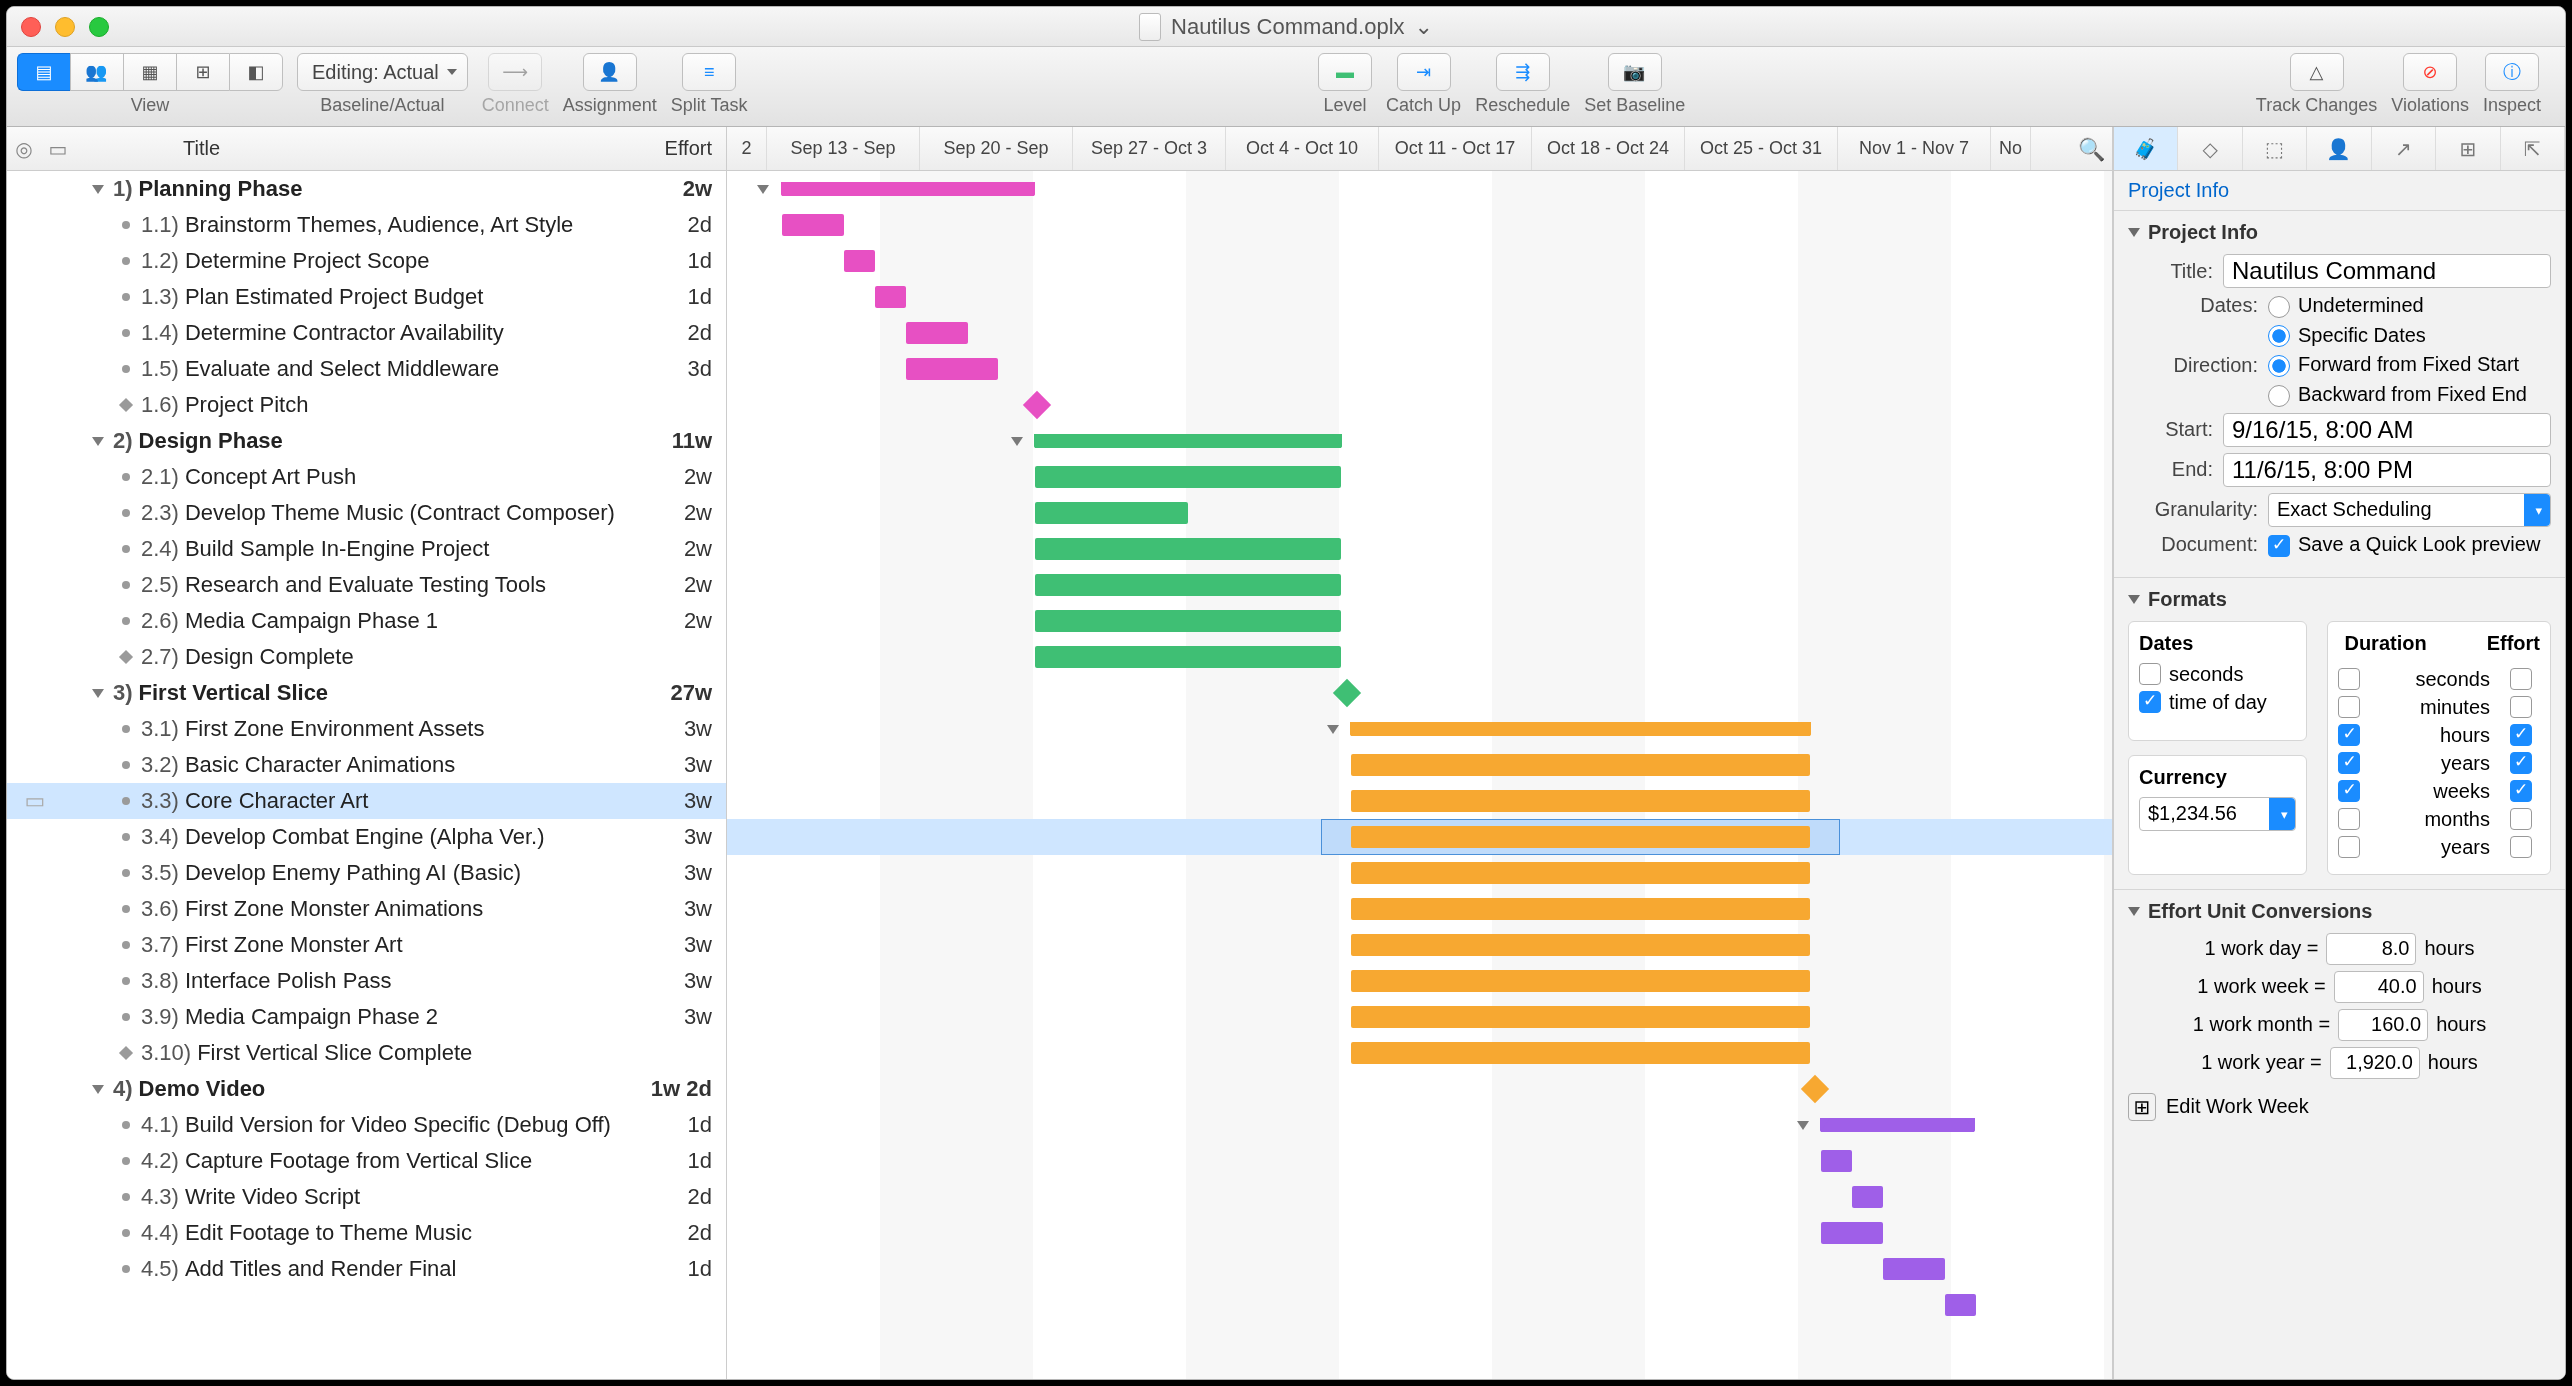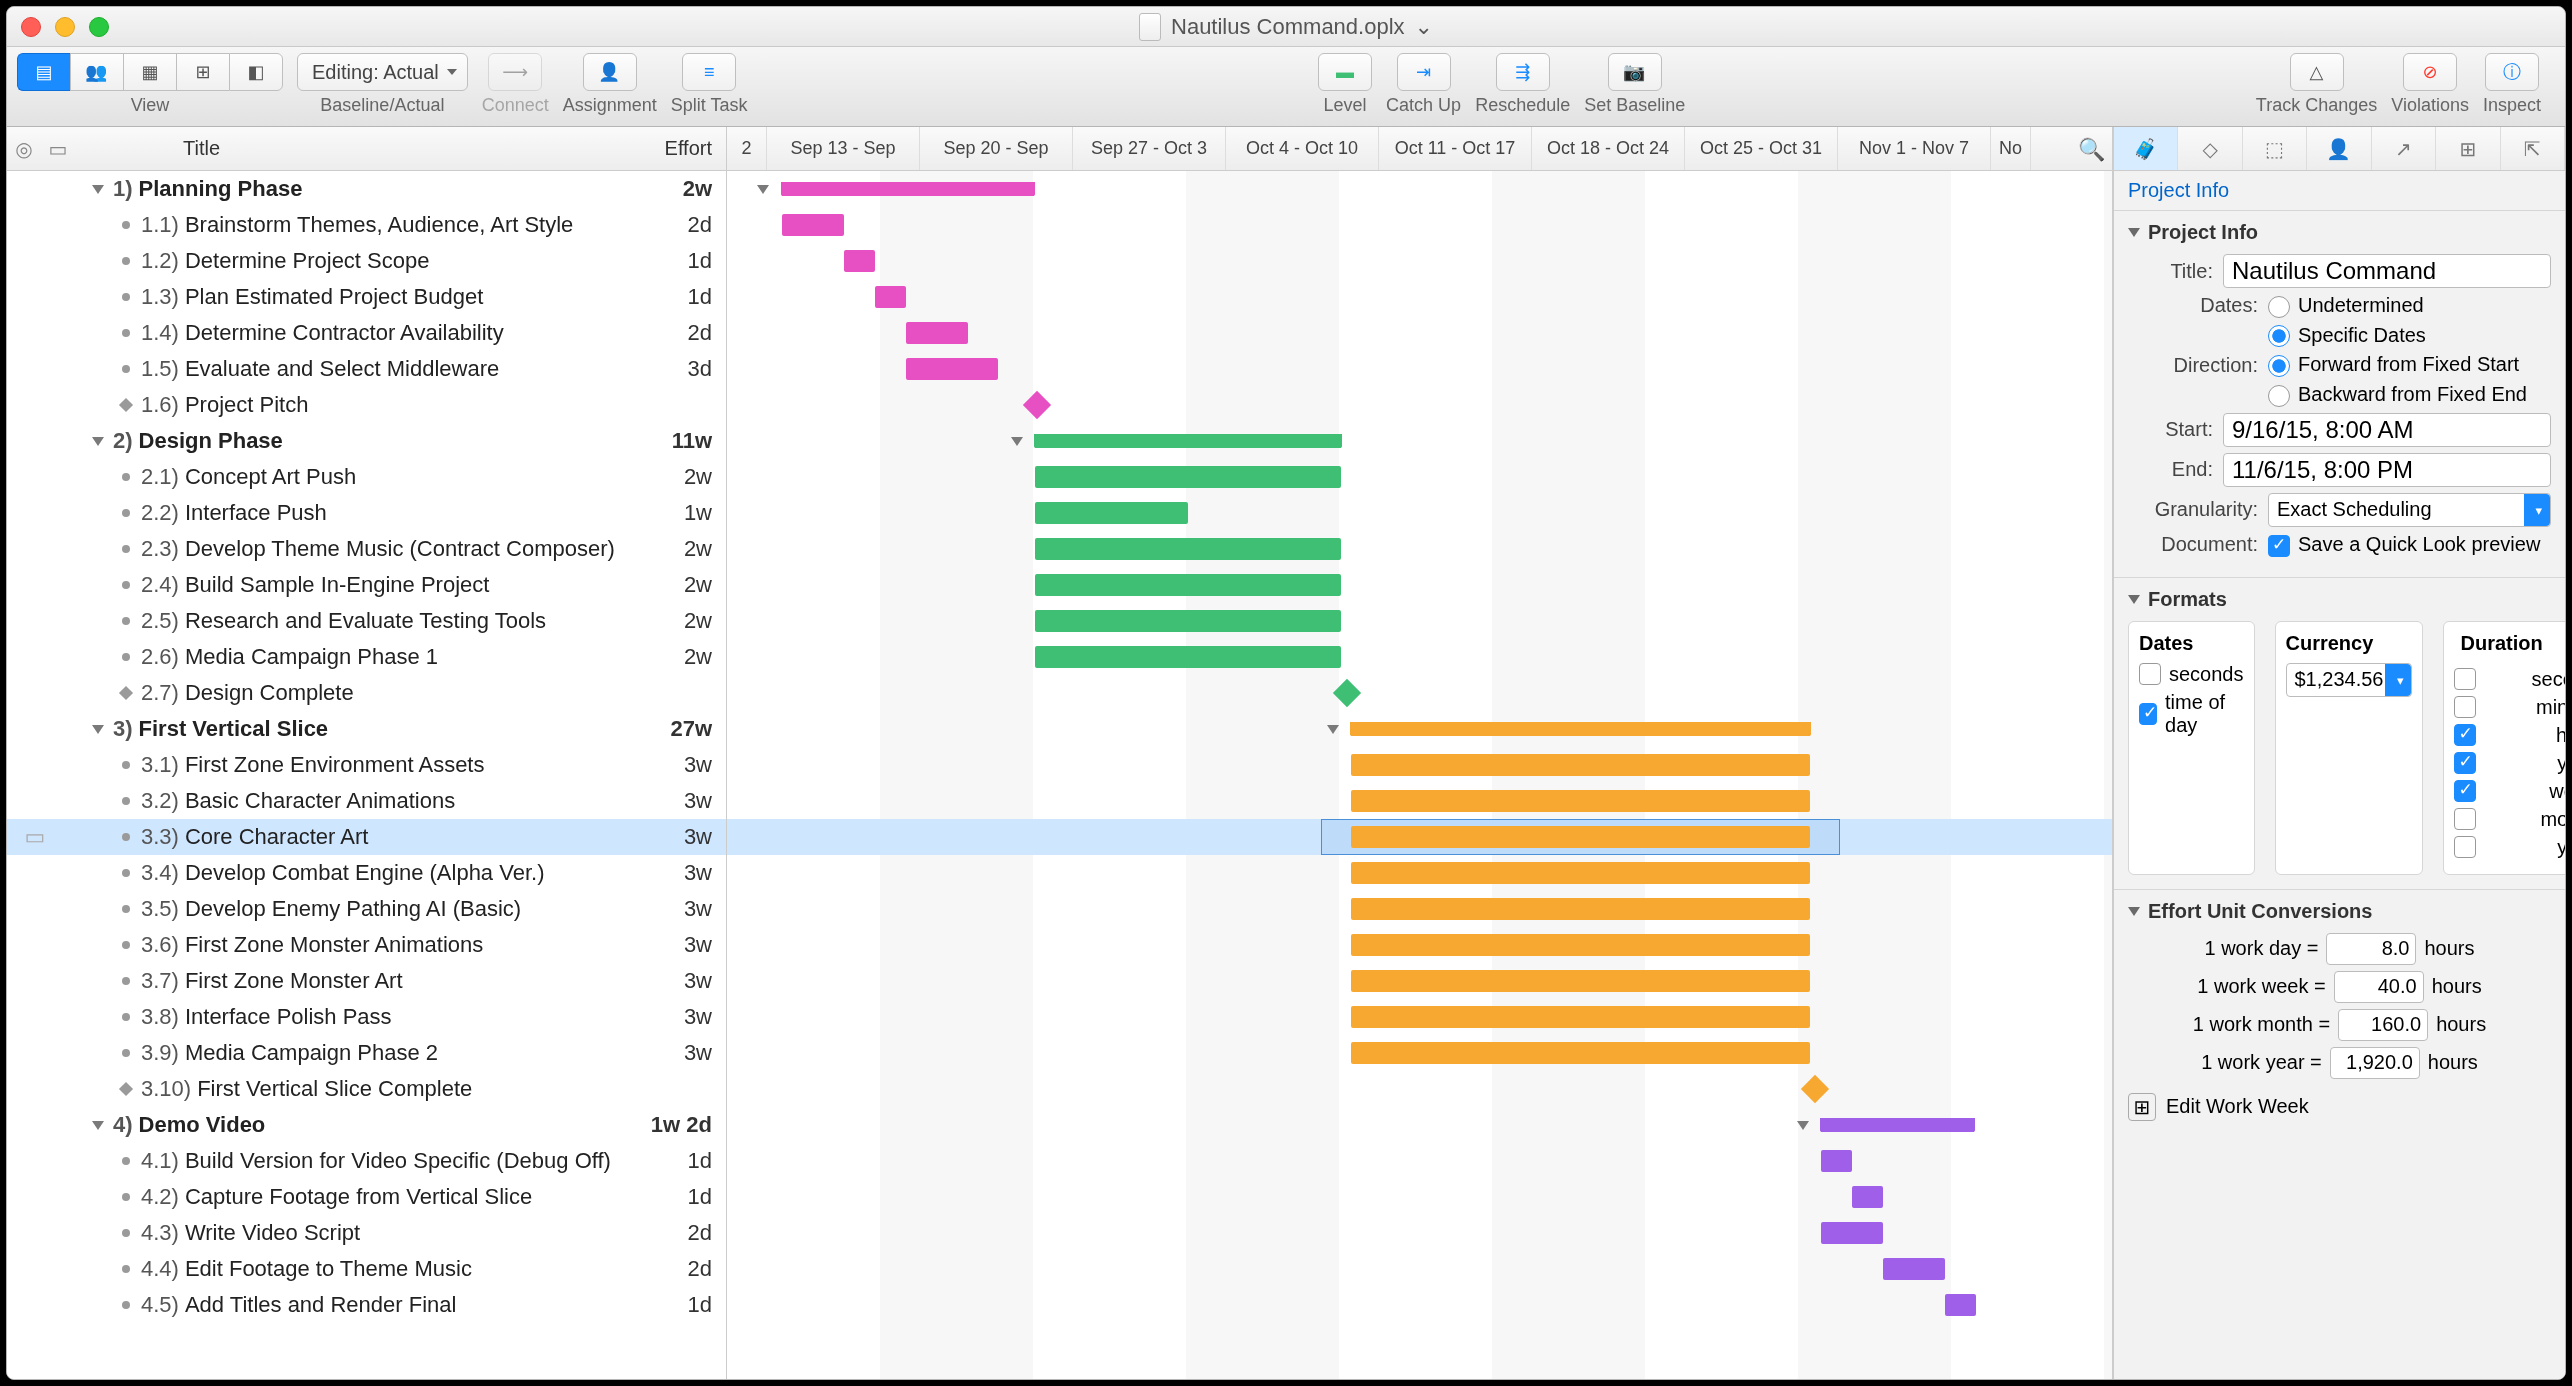--- a/index.html
+++ b/index.html
@@ -295,29 +295,20 @@
             </div>
             <span class="num">2.1)</span>
             <span class="label">Concept Art Push</span>
             <span class="effort">2w</span>
           </div>
           <div class="orow">
             <div class="gutter"></div>
             <div class="disc" style="margin-left:48px">
               <span class="bullet"></span>
             </div>
-            <span class="num">2.2)</span>
-            <span class="label">Interface Push</span>
-            <span class="effort">1w</span>
-          </div>
-          <div class="orow">
-            <div class="gutter"></div>
-            <div class="disc" style="margin-left:48px">
-              <span class="bullet"></span>
-            </div>
             <span class="num">2.3)</span>
             <span class="label">Develop Theme Music (Contract Composer)</span>
             <span class="effort">2w</span>
           </div>
           <div class="orow">
             <div class="gutter"></div>
             <div class="disc" style="margin-left:48px">
               <span class="bullet"></span>
             </div>
             <span class="num">2.4)</span>
@@ -699,21 +690,21 @@
             <div><span class="check on"></span><span>Save a Quick Look preview</span></div>
           </div>
       </div>
 
       <div class="section">
         <div class="section-head">
             <span class="tri"></span>
             <span>Formats</span>
           </div>
         <div class="fmt-cols">
-          <div style="flex:1;display:flex;gap:20px">
+          <div style="flex:1;display:flex;flex-direction:column;gap:14px">
             <div class="fmt-col">
               <h4>Dates</h4>
               <div id="dates-fmt">
                   <div class="fmt-row">
                     <span class="check "></span>
                     <span>seconds</span>
                   </div>
                   <div class="fmt-row">
                     <span class="check on"></span>
                     <span>time of day</span>

